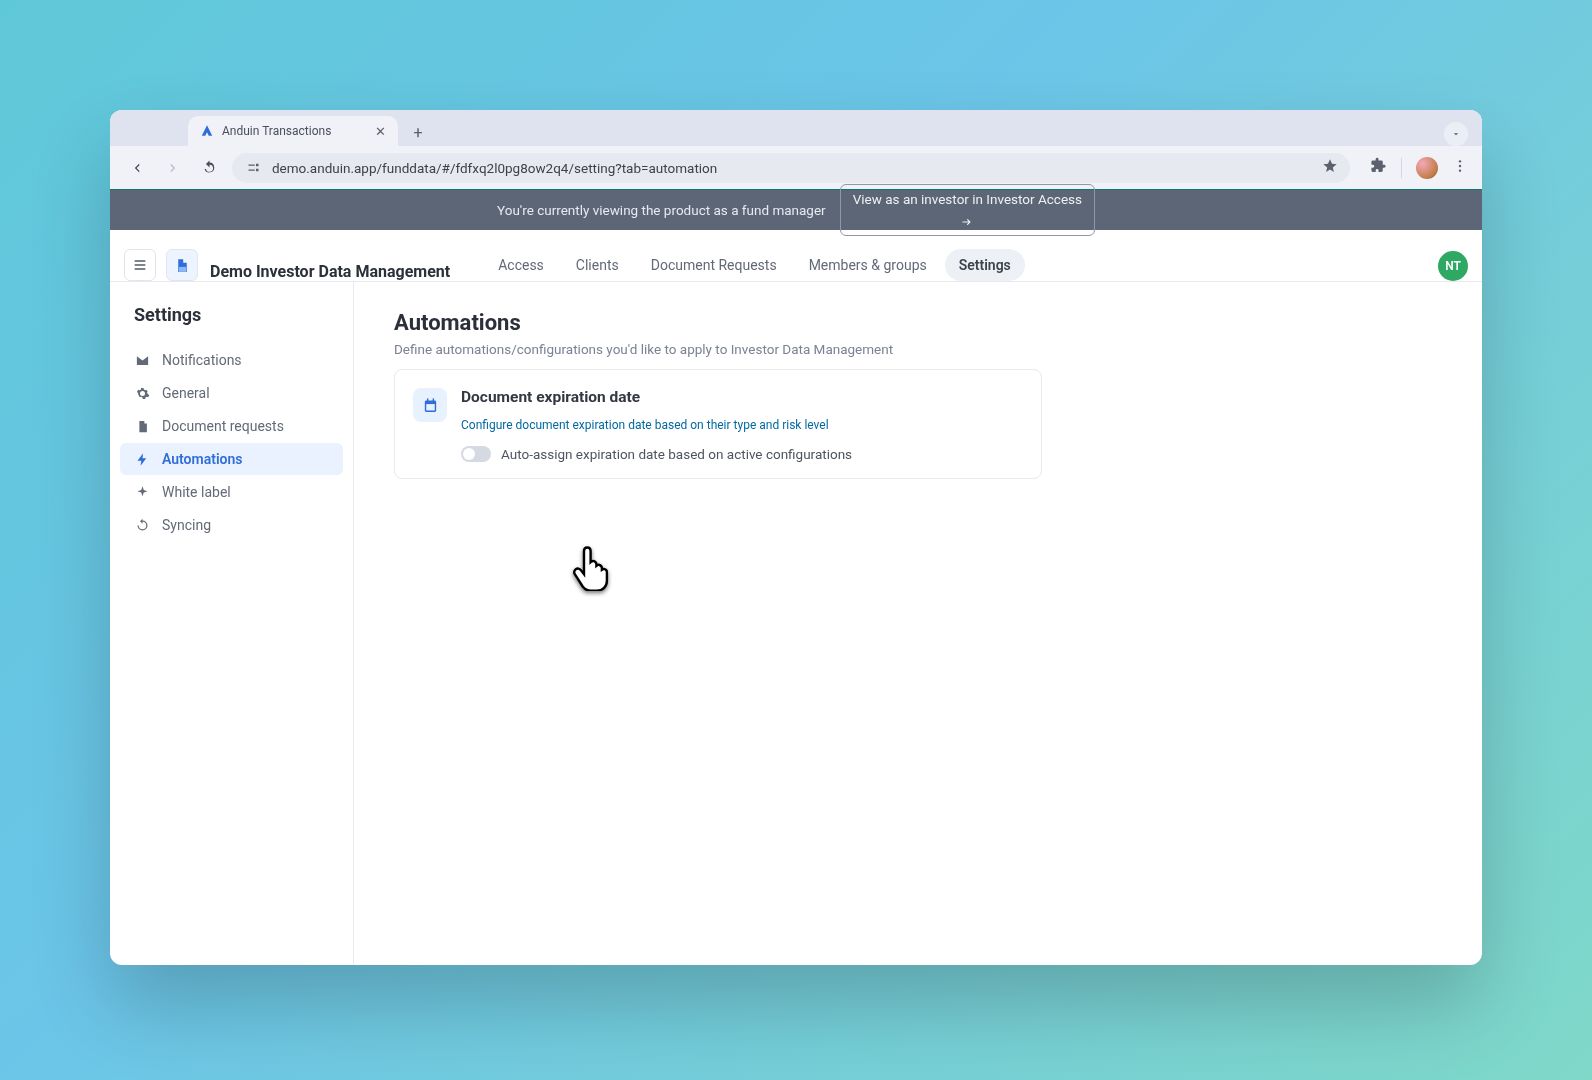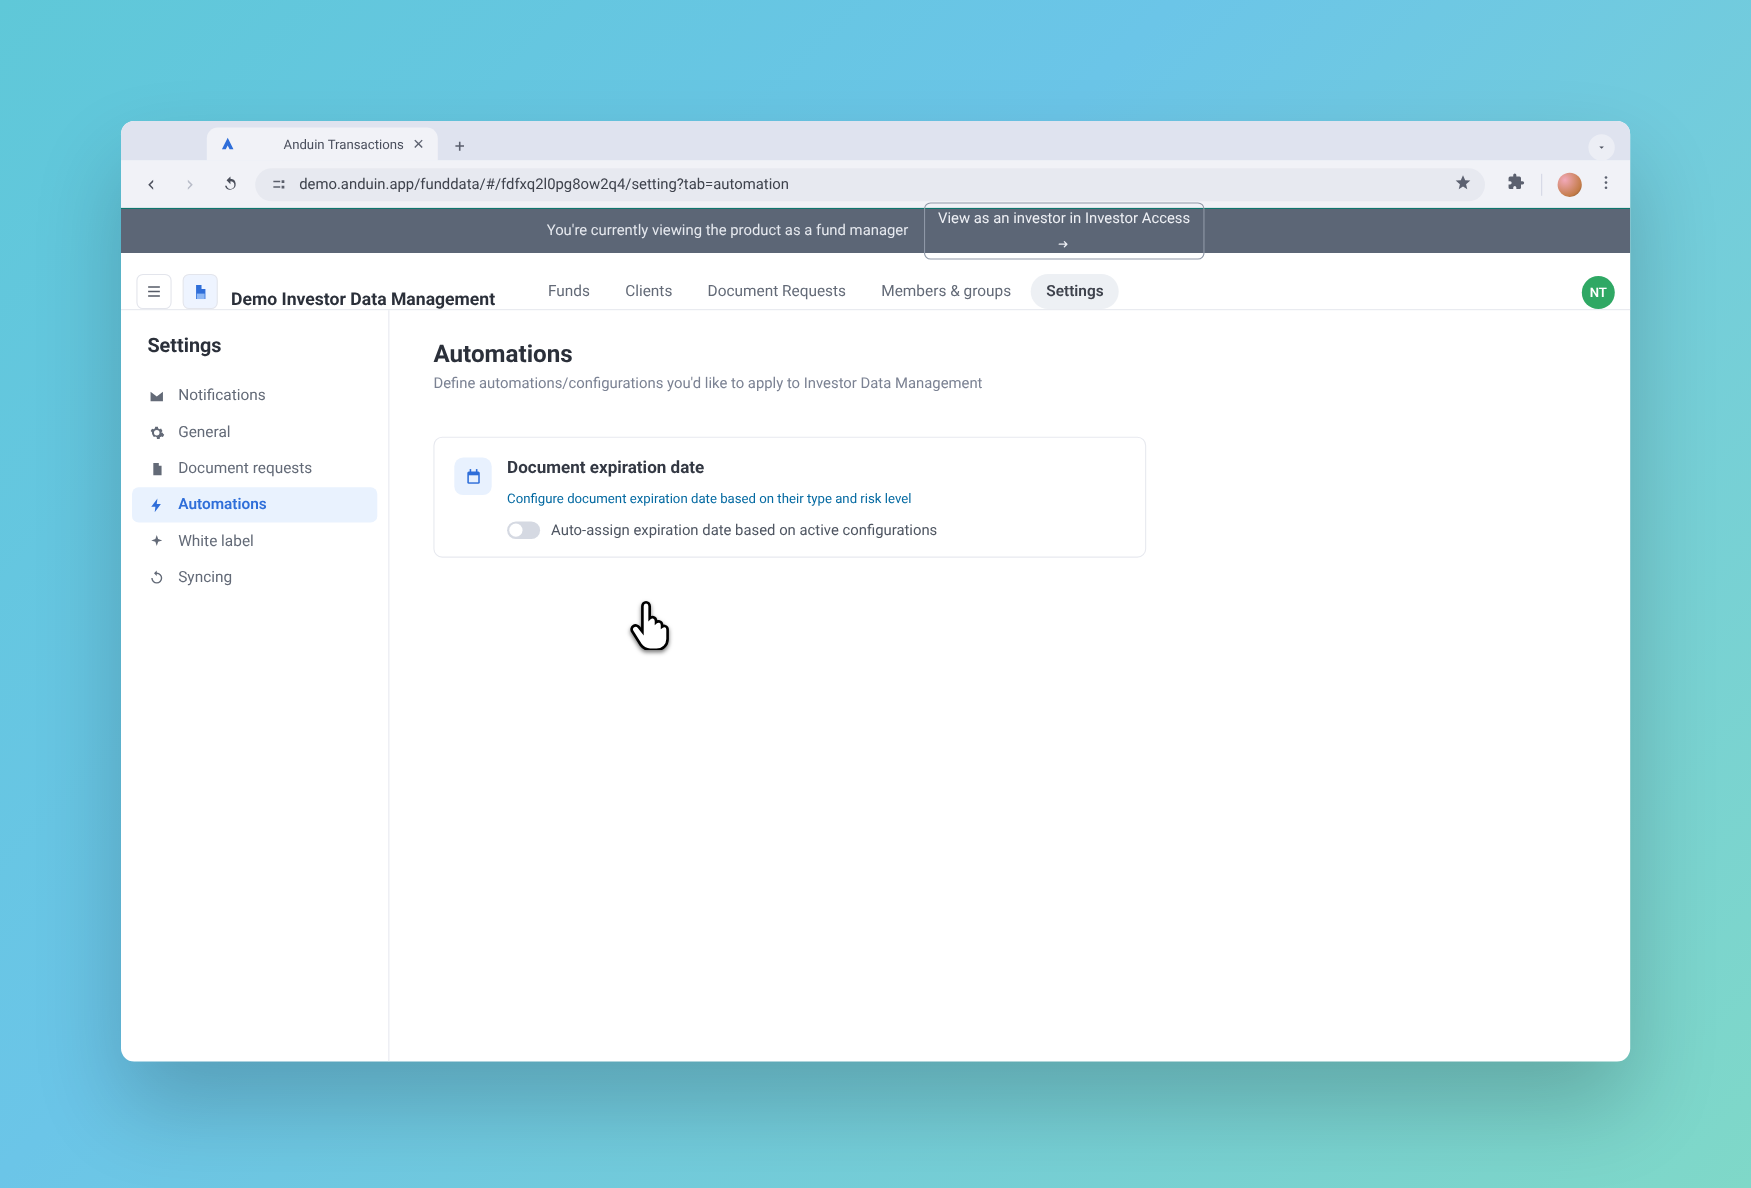--- a/index.html
+++ b/index.html
@@ -1,21 +1,21 @@
 <!DOCTYPE html>
 <html><head>
 <meta charset="utf-8">
 <style>
   * { margin:0; padding:0; box-sizing:border-box; font-family:-apple-system,BlinkMacSystemFont,"Segoe UI",Roboto,Helvetica,Arial,sans-serif; }
   body { width:1592px; height:1080px; background:linear-gradient(135deg,#5fc8d8 0%,#6bc5e8 40%,#7fd8c8 100%); overflow:hidden; }
   .stage { position:relative; width:100%; height:100%; }
   .browser { position:absolute; left:110px; top:110px; width:1372px; height:855px; background:#fff; border-radius:12px; box-shadow:0 40px 80px rgba(0,0,0,.20); overflow:hidden; }
 
   
-  .tabstrip { height:36px; background:#dfe3ef; display:flex; align-items:flex-end; padding-left:78px;text-align:right; }
+  .tabstrip { height:36px; background:#dfe3ef; display:flex; align-items:flex-end; padding-left:78px; }
   .tab { display:flex; align-items:center; gap:8px; height:30px; background:#f1f2f7; border-radius:10px 10px 0 0; padding:0 12px; min-width:210px; }
   .tab-favicon { width:14px; height:14px; display:flex; }
   .tab-favicon svg { width:14px; height:14px; }
   .tab-title { font-size:12px; color:#4a4f5d; flex:1; white-space:nowrap; overflow:hidden; }
   .tab-close { font-size:13px; color:#5d6270; cursor:pointer; }
   .tab-add { width:28px; height:28px; display:flex; align-items:center; justify-content:center; color:#5a5f6d; font-size:16px; margin-left:6px; cursor:pointer; }
   .tab-dropdown { margin-left:auto; margin-right:14px; width:24px; height:24px; border-radius:12px; background:#eceef5; display:flex; align-items:center; justify-content:center; color:#4d5260; font-size:11px; cursor:pointer; }
 
   
   .addrbar { height:44px; background:#f1f2f7; display:flex; align-items:center; padding:0 14px; gap:10px; border-bottom:1px solid #0f766e; }
@@ -52,21 +52,21 @@
   .sidelist { padding:4px 10px; }
   .sideitem { display:flex; align-items:center; gap:12px; padding:8px 14px; margin:1px 0; font-size:14px; color:#636a77; border-radius:6px; cursor:pointer; }
   .sideitem.active { background:#e9f2fe; color:#2f6ed9; font-weight:600; }
   .sideitem .ic { width:16px; height:16px; display:flex; align-items:center; justify-content:center; }
   .sideitem.active .ic { color:#2f6ed9; }
   .sideitem .ic svg { width:15px; height:15px; }
 
   
   .main { flex:1; padding:28px 40px 0 40px; }
   .main h1 { font-size:22px; font-weight:700; color:#2b303a; margin-bottom:6px; }
-  .main-sub { font-size:13.5px; color:#7b8293; margin-bottom:40px; }
+  .main-sub { font-size:13.5px; color:#7b8293; margin-bottom:12px; }
   .card { width:648px; border:1px solid #e7e9ef; border-radius:8px; padding:18px 18px 16px; display:flex; gap:14px; background:#fff; }
   .card-ic { width:34px; height:34px; border-radius:8px; background:#e8f1fe; display:flex; align-items:center; justify-content:center; color:#2f6ed9; flex-shrink:0; }
   .card-ic svg { width:17px; height:17px; }
   .card-body { flex:1; }
   .card-title { font-size:15.5px; font-weight:700; color:#333843; }
   .card-desc { font-size:12px; color:#0369a1; margin-top:12px; }
   .toggle-row { display:flex; align-items:center; gap:10px; margin-top:14px; }
   .toggle { width:30px; height:16px; border-radius:10px; background:#d5d9e2; position:relative; cursor:pointer; }
   .toggle::after { content:""; position:absolute; left:2px; top:2px; width:12px; height:12px; border-radius:50%; background:#fff; }
   .toggle-label { font-size:13.5px; color:#4e5561; }
@@ -165,21 +165,21 @@
           </svg>
       </div>
       <div class="brand-chip">
         <svg viewBox="0 0 24 24">
             <path fill="#2f6ed9" d="M6 3h7l5 5v13H6zM13 3v5h5"></path>
             <rect x="7" y="14" width="10" height="7" fill="#8db7f4"></rect>
           </svg>
       </div>
       <div class="app-title">Demo Investor Data Management</div>
       <div class="topnav">
-        <div class="topnav-item">Funds</div>
+        <div class="topnav-item">Access</div>
         <div class="topnav-item">Clients</div>
         <div class="topnav-item">Document Requests</div>
         <div class="topnav-item">Members &amp; groups</div>
         <div class="topnav-item active">Settings</div>
       </div>
       <div class="avatar-rt">NT</div>
     </div>
 
     <div class="bodywrap">
       <div class="sidebar">

